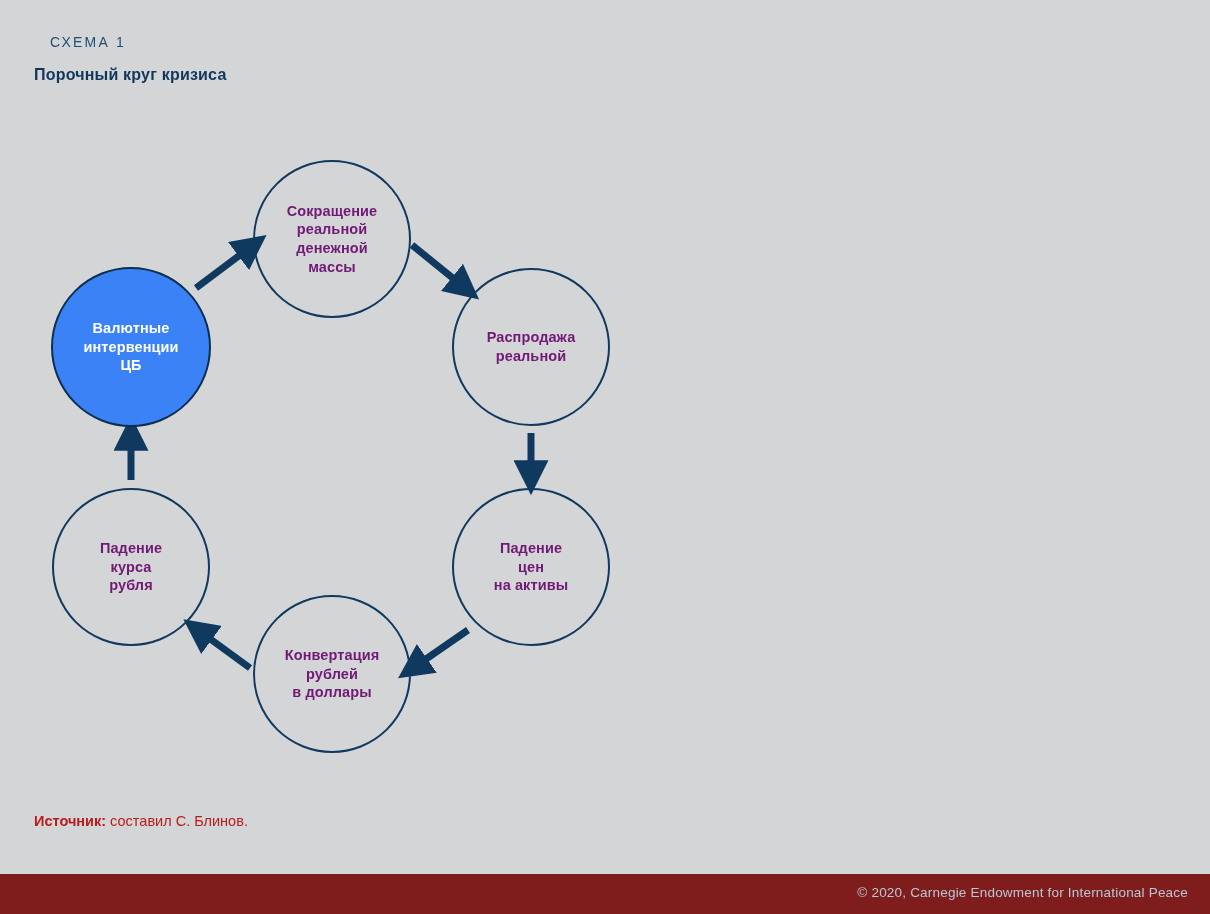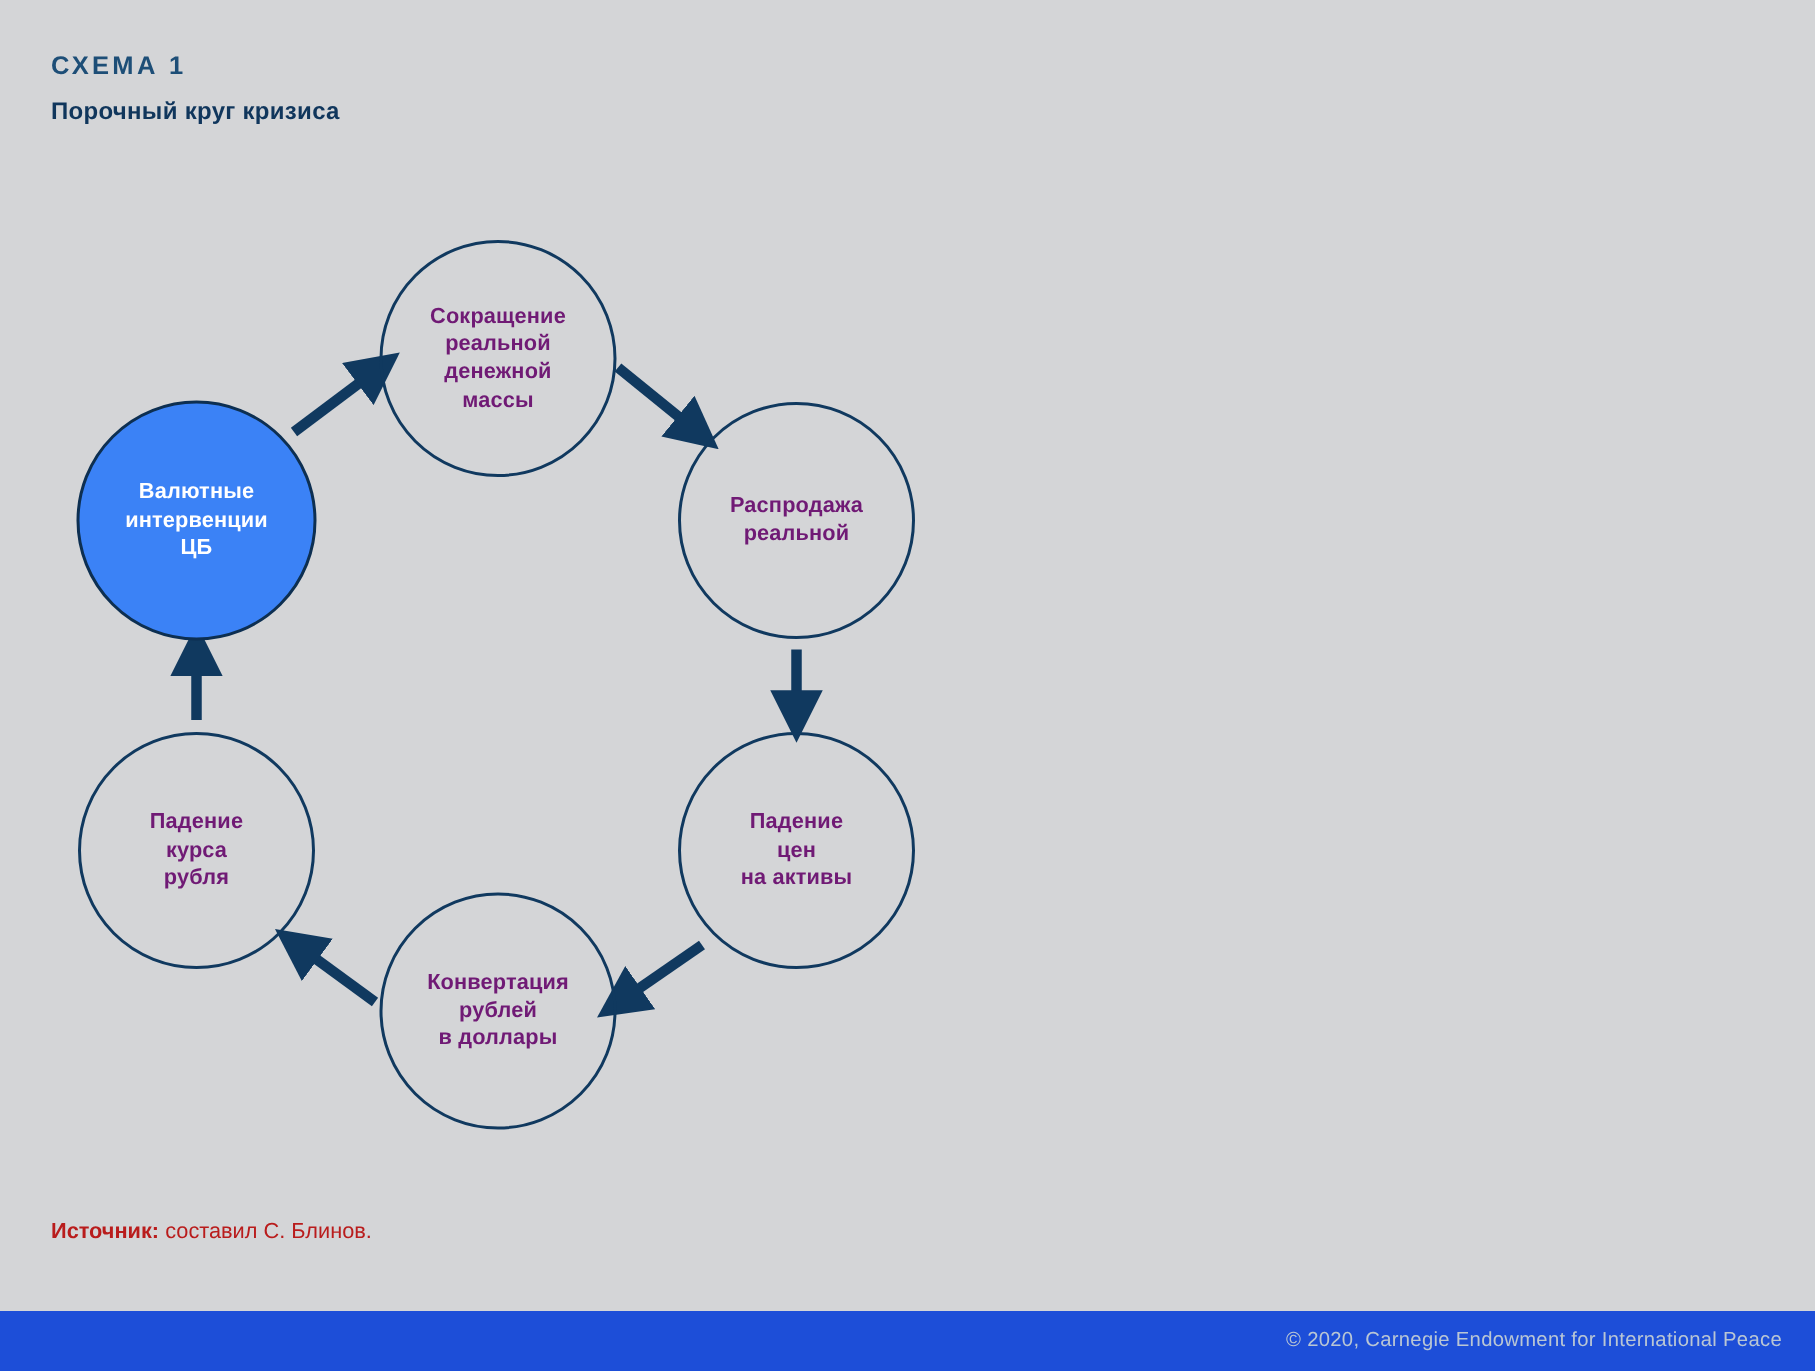--- a/index.html
+++ b/index.html
@@ -16,26 +16,26 @@
     overflow: hidden;
   }
   .page {
     position: absolute;
     left: 0; top: 0;
     width: 1210px;
     height: 914px;
   }
   .eyebrow {
     position: absolute;
-    left: 34px;
+    left: 50px;
     top: 34px;
-    font-size: 17px;
+    font-size: 14px;
     letter-spacing: 2.2px;
     color: #1d4e77;
-    font-weight: 700;
+    font-weight: 400;
   }
   .title {
     position: absolute;
     left: 34px;
     top: 66px;
     font-size: 16px;
     font-weight: bold;
     color: #10365c;
     letter-spacing: 0.2px;
   }
@@ -88,21 +88,21 @@
   }
   .source .strong {
     font-weight: bold;
   }
   .footer {
     position: absolute;
     left: 0;
     top: 874px;
     width: 1210px;
     height: 40px;
-    background: #1d4ed8;
+    background: #7f1d1d;
   }
   .footer .copyright {
     position: absolute;
     right: 22px;
     top: 11px;
     color: #b9c6d4;
     font-size: 13.5px;
     letter-spacing: 0.2px;
   }
 </style>

